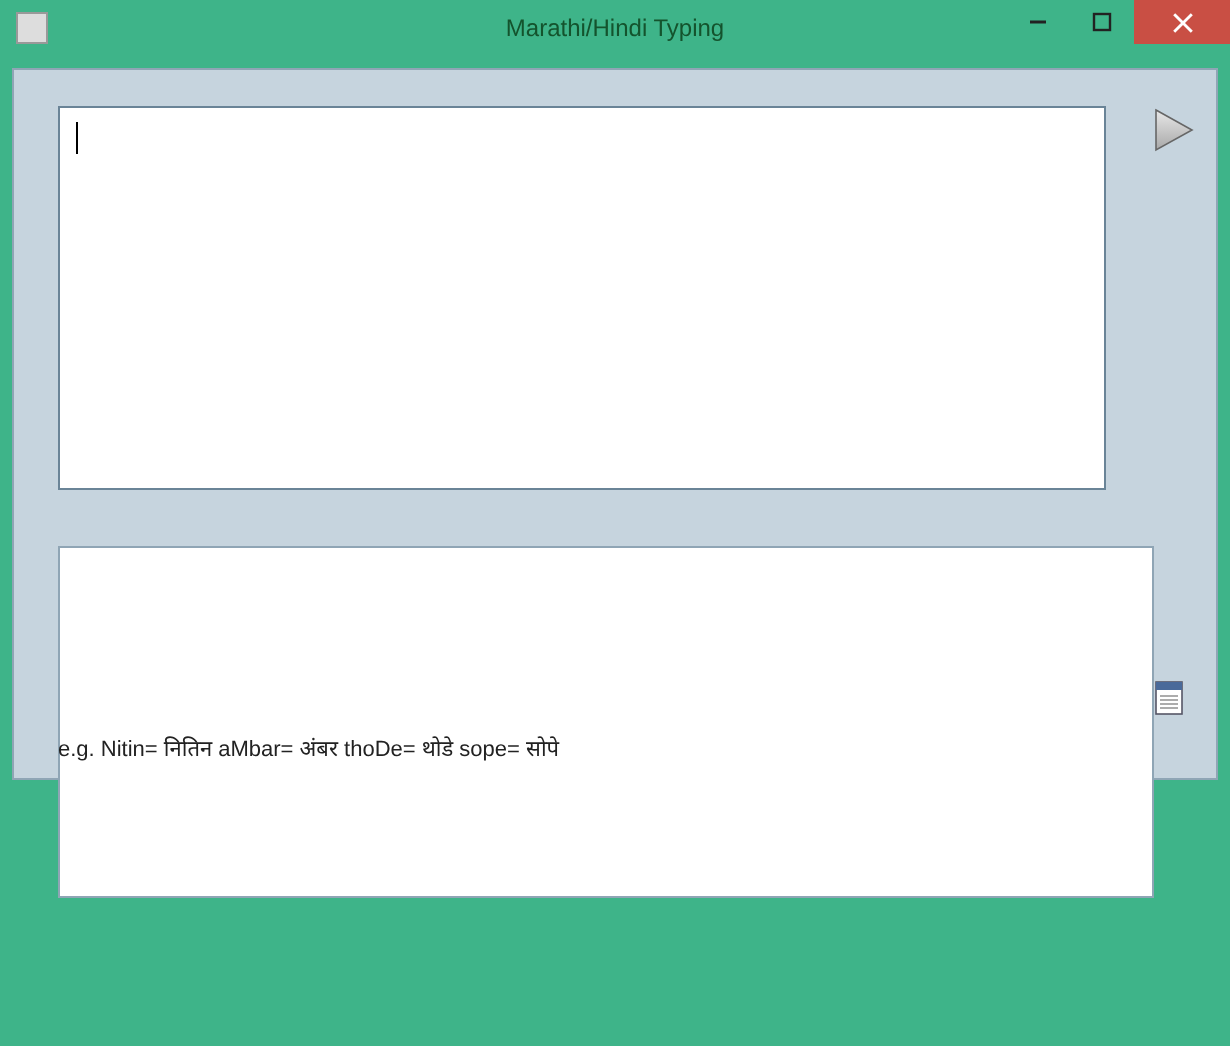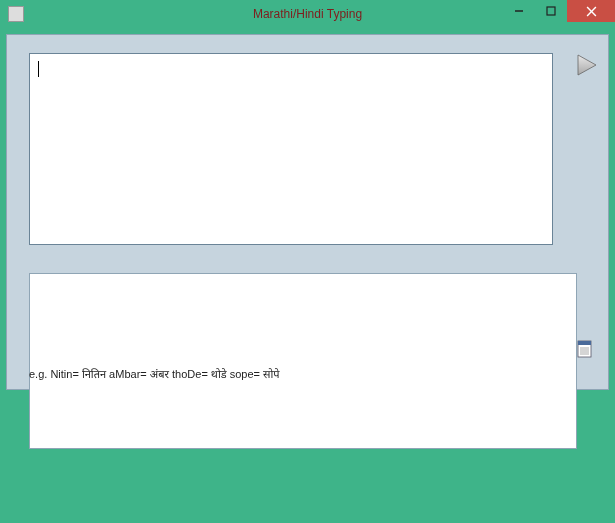--- a/index.html
+++ b/index.html
@@ -22,21 +22,21 @@
       height: 16px;
       margin-left: 8px;
       background: #ddd;
       border: 1px solid #999;
     }
     .title-text {
       position: absolute;
       left: 50%;
       transform: translateX(-50%);
       font-size: 12px;
-      color: #7f1d1d;
+      color: #14532d;
     }
     .window-controls {
       position: absolute;
       right: 0;
       top: 0;
       display: flex;
       height: 22px;
     }
     .win-btn {
       width: 32px;

